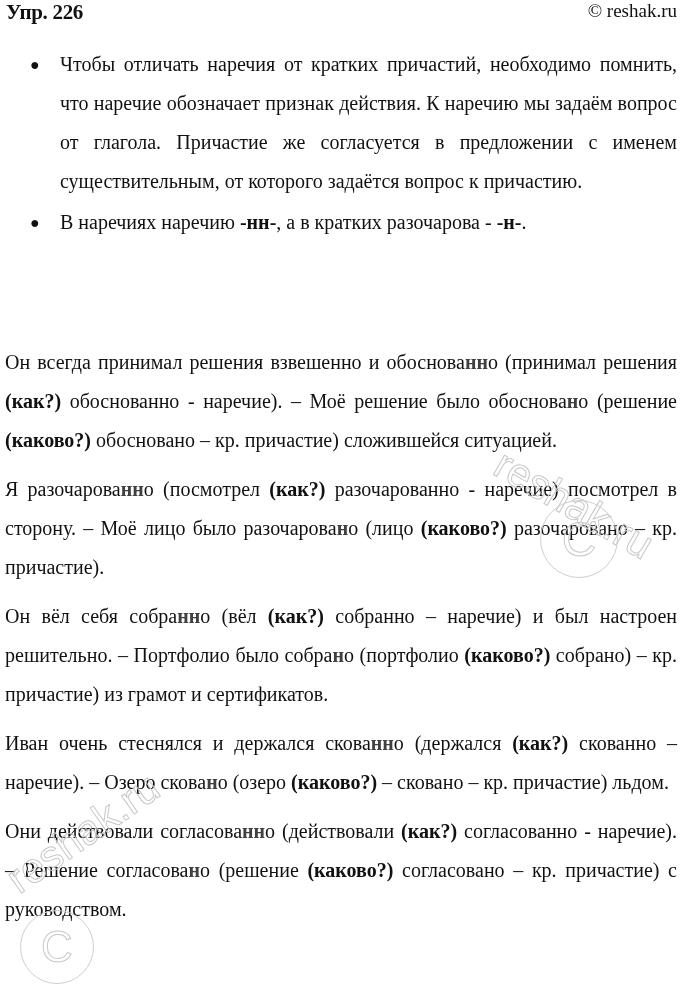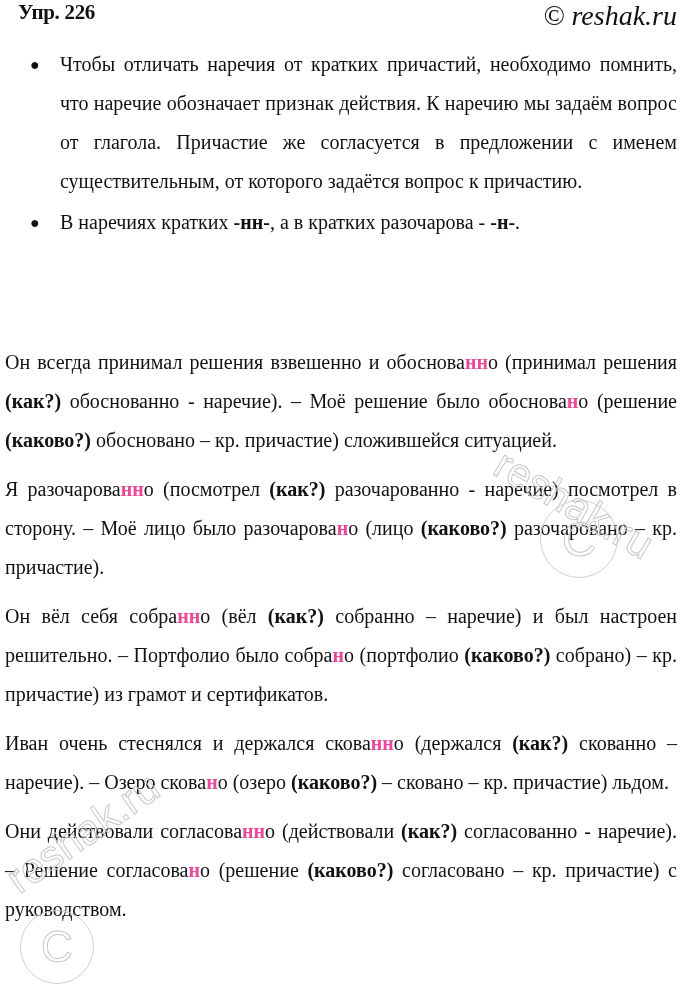--- a/index.html
+++ b/index.html
@@ -1,31 +1,31 @@
 <!DOCTYPE html>
 <html><head>
 <meta charset="utf-8">
 <style>
   html, body { margin: 0; padding: 0; background: #ffffff; }
   body {
     width: 682px; height: 1000px; overflow: hidden; position: relative;
     font-family: "Liberation Serif", serif; color: #111;
   }
-  .header { position: absolute; top: 0; left: 12px; right: 0; height: 30px; }
+  .header { position: absolute; top: 0; left: 0; right: 0; height: 30px; }
   .title { position: absolute; left: 6px; top: 0px; font-weight: bold; font-size: 21px; letter-spacing: -0.3px; }
-  .copyright { position: absolute; right: 5px; top: 0px; font-size: 28px; font-style: italic; }
+  .copyright { position: absolute; right: 5px; top: 0px; font-size: 19px; }
   .bullets { position: absolute; left: 0; top: 45px; width: 682px; }
   .bullet-item { position: relative; padding-left: 60px; padding-right: 5px; font-size: 20px; line-height: 39px; text-align: justify; }
   .bullet-dot { position: absolute; left: 30px; top: 0; font-size: 16px; }
   .bullet-item + .bullet-item { margin-top: 2px; }
   .content { position: absolute; left: 5px; right: 5px; top: 343px; }
   .para { font-size: 20px; line-height: 39px; text-align: justify; margin: 0 0 10px 0; }
   .it { }
   .b { font-weight: bold; }
-  .g { color: #ec4899; font-weight: bold; margin-top: 48px; }
+  .g { color: #404040; font-weight: bold; margin-top: 48px; }
   .wm { position: absolute; pointer-events: none; }
   .wm-text {
     font-family: "Liberation Sans", sans-serif; font-size: 42px; color: transparent;
     -webkit-text-stroke: 1px #c8c8c8; transform-origin: left top; white-space: nowrap;
   }
   .wm-circle { border: 1.5px solid #cfcfcf; border-radius: 50%; }
   .wm-c {
     font-family: "Liberation Sans", sans-serif; color: transparent; -webkit-text-stroke: 1px #c8c8c8;
   }
 </style>
@@ -37,21 +37,21 @@
   <span class="copyright">© reshak.ru</span>
 </div>
 
 <div class="bullets">
   <div class="bullet-item">
     <span class="bullet-dot">●</span>
     <span>Чтобы отличать наречия от кратких причастий, необходимо помнить, что наречие обозначает признак действия. К наречию мы задаём вопрос от глагола. Причастие же согласуется в предложении с именем существительным, от которого задаётся вопрос к причастию.</span>
   </div>
   <div class="bullet-item">
     <span class="bullet-dot">●</span>
-    <span>В наречиях кратких </span><span class="it b">-нн-</span><span>, а в кратких разочарова - </span><span class="it b">-н-</span><span>.</span>
+    <span>В наречиях наречию </span><span class="it b">-нн-</span><span>, а в кратких разочарова - </span><span class="it b">-н-</span><span>.</span>
   </div>
 </div>
 
 <div class="content">
 
   <p class="para">
     <span>Он всегда принимал решения взвешенно и обоснова</span><span class="g">нн</span><span>о </span><span class="it"><span>(принимал решения </span><span class="b">(как?)</span><span> обоснованно - наречие).</span></span><span> – Моё решение было обоснова</span><span class="g">н</span><span>о </span><span class="it"><span>(решение </span><span class="b">(каково?)</span><span> обосновано – кр. причастие)</span></span><span> сложившейся ситуацией.</span>
   </p>
 
   <p class="para">

